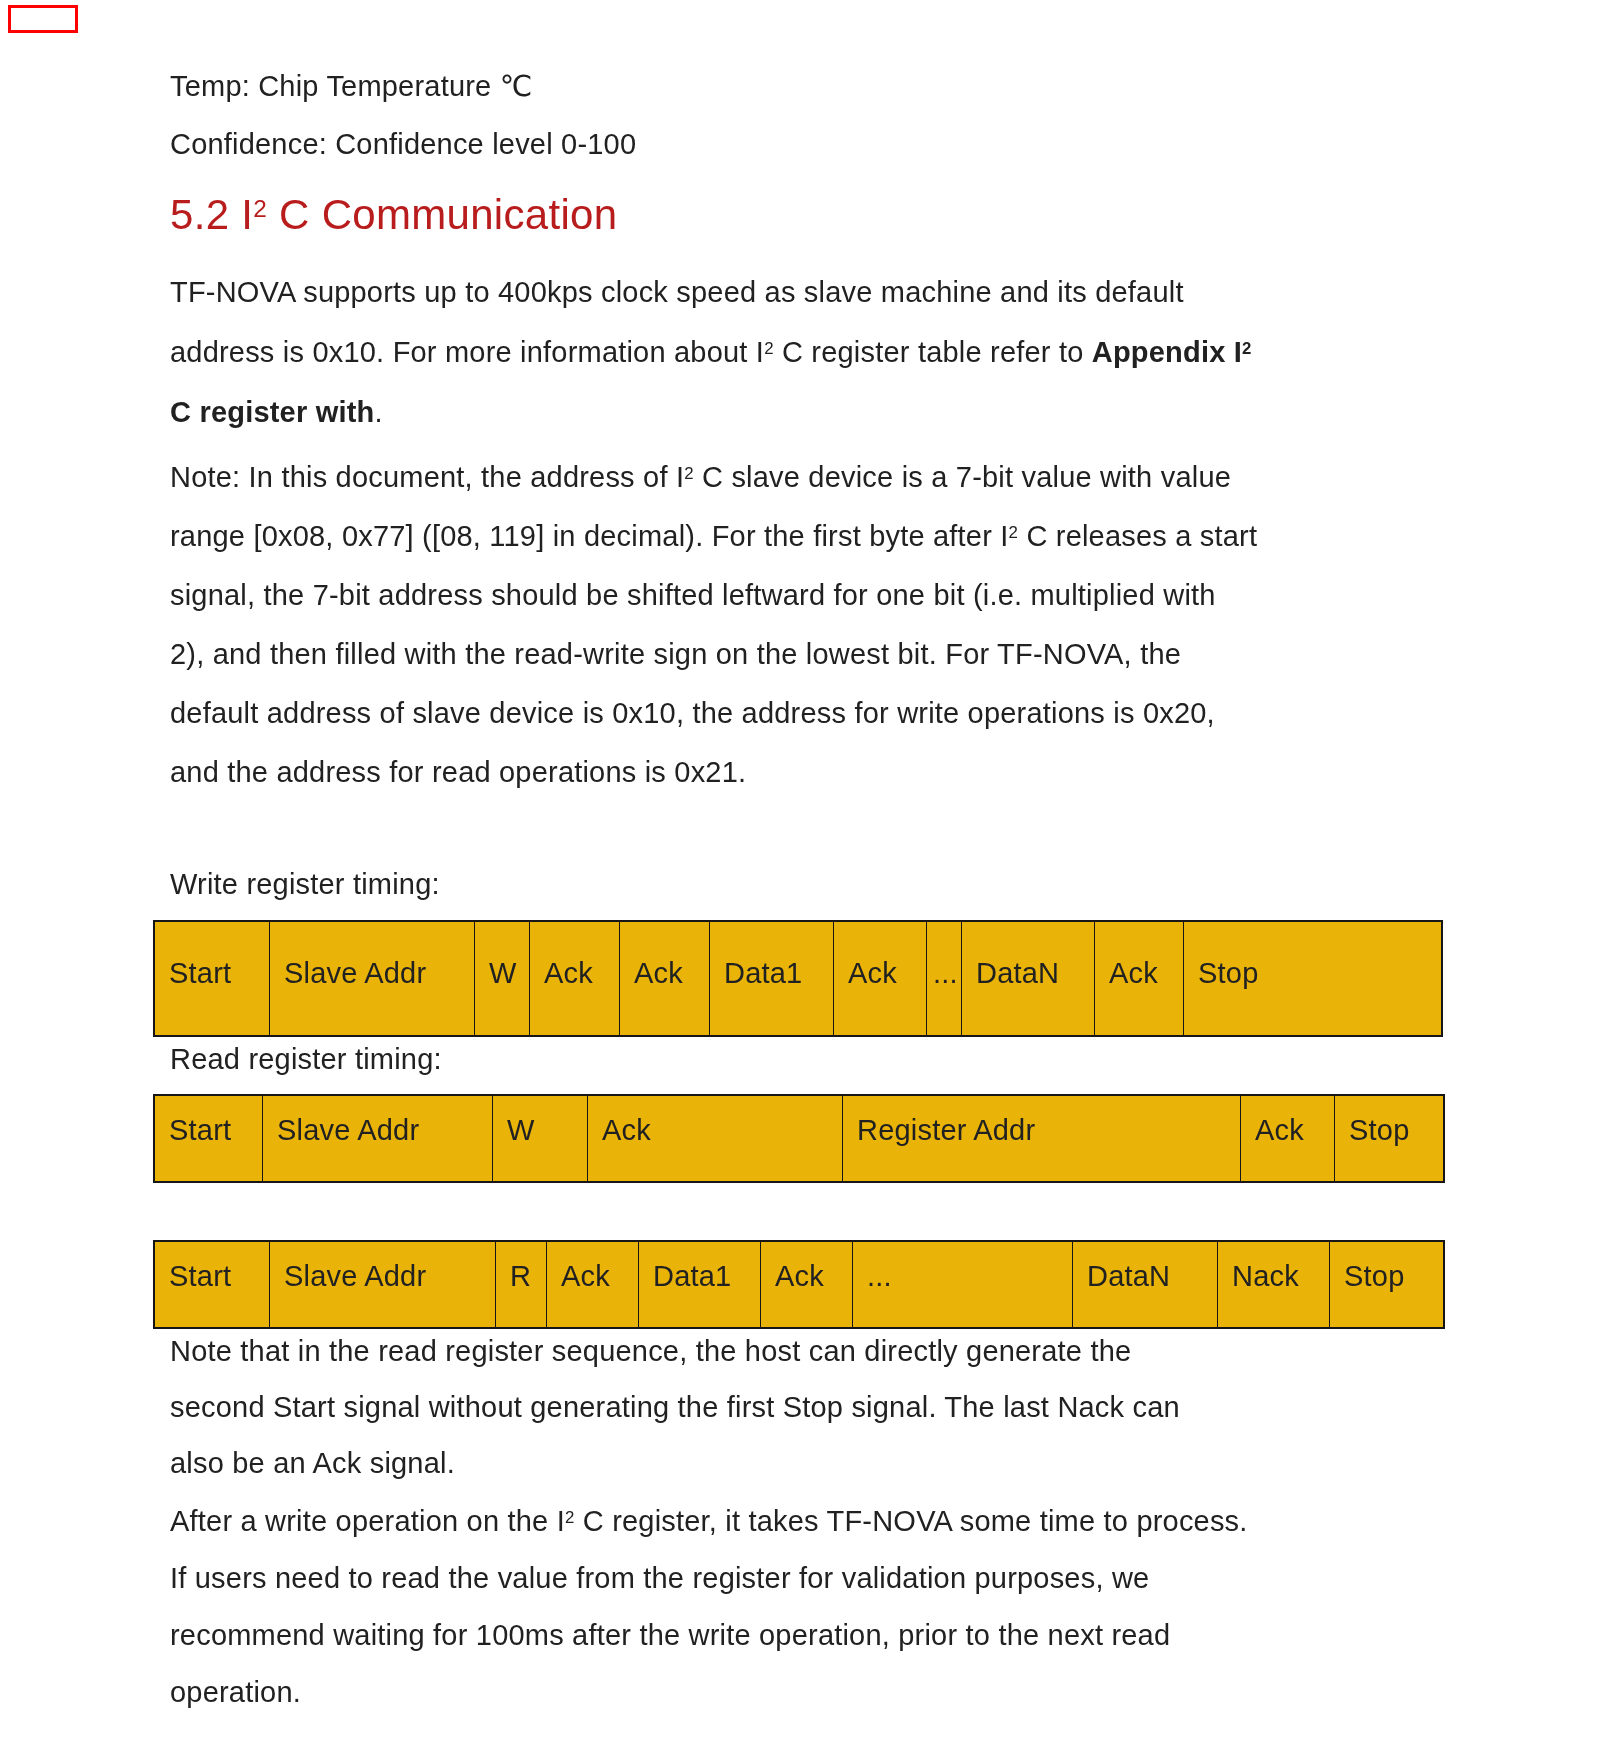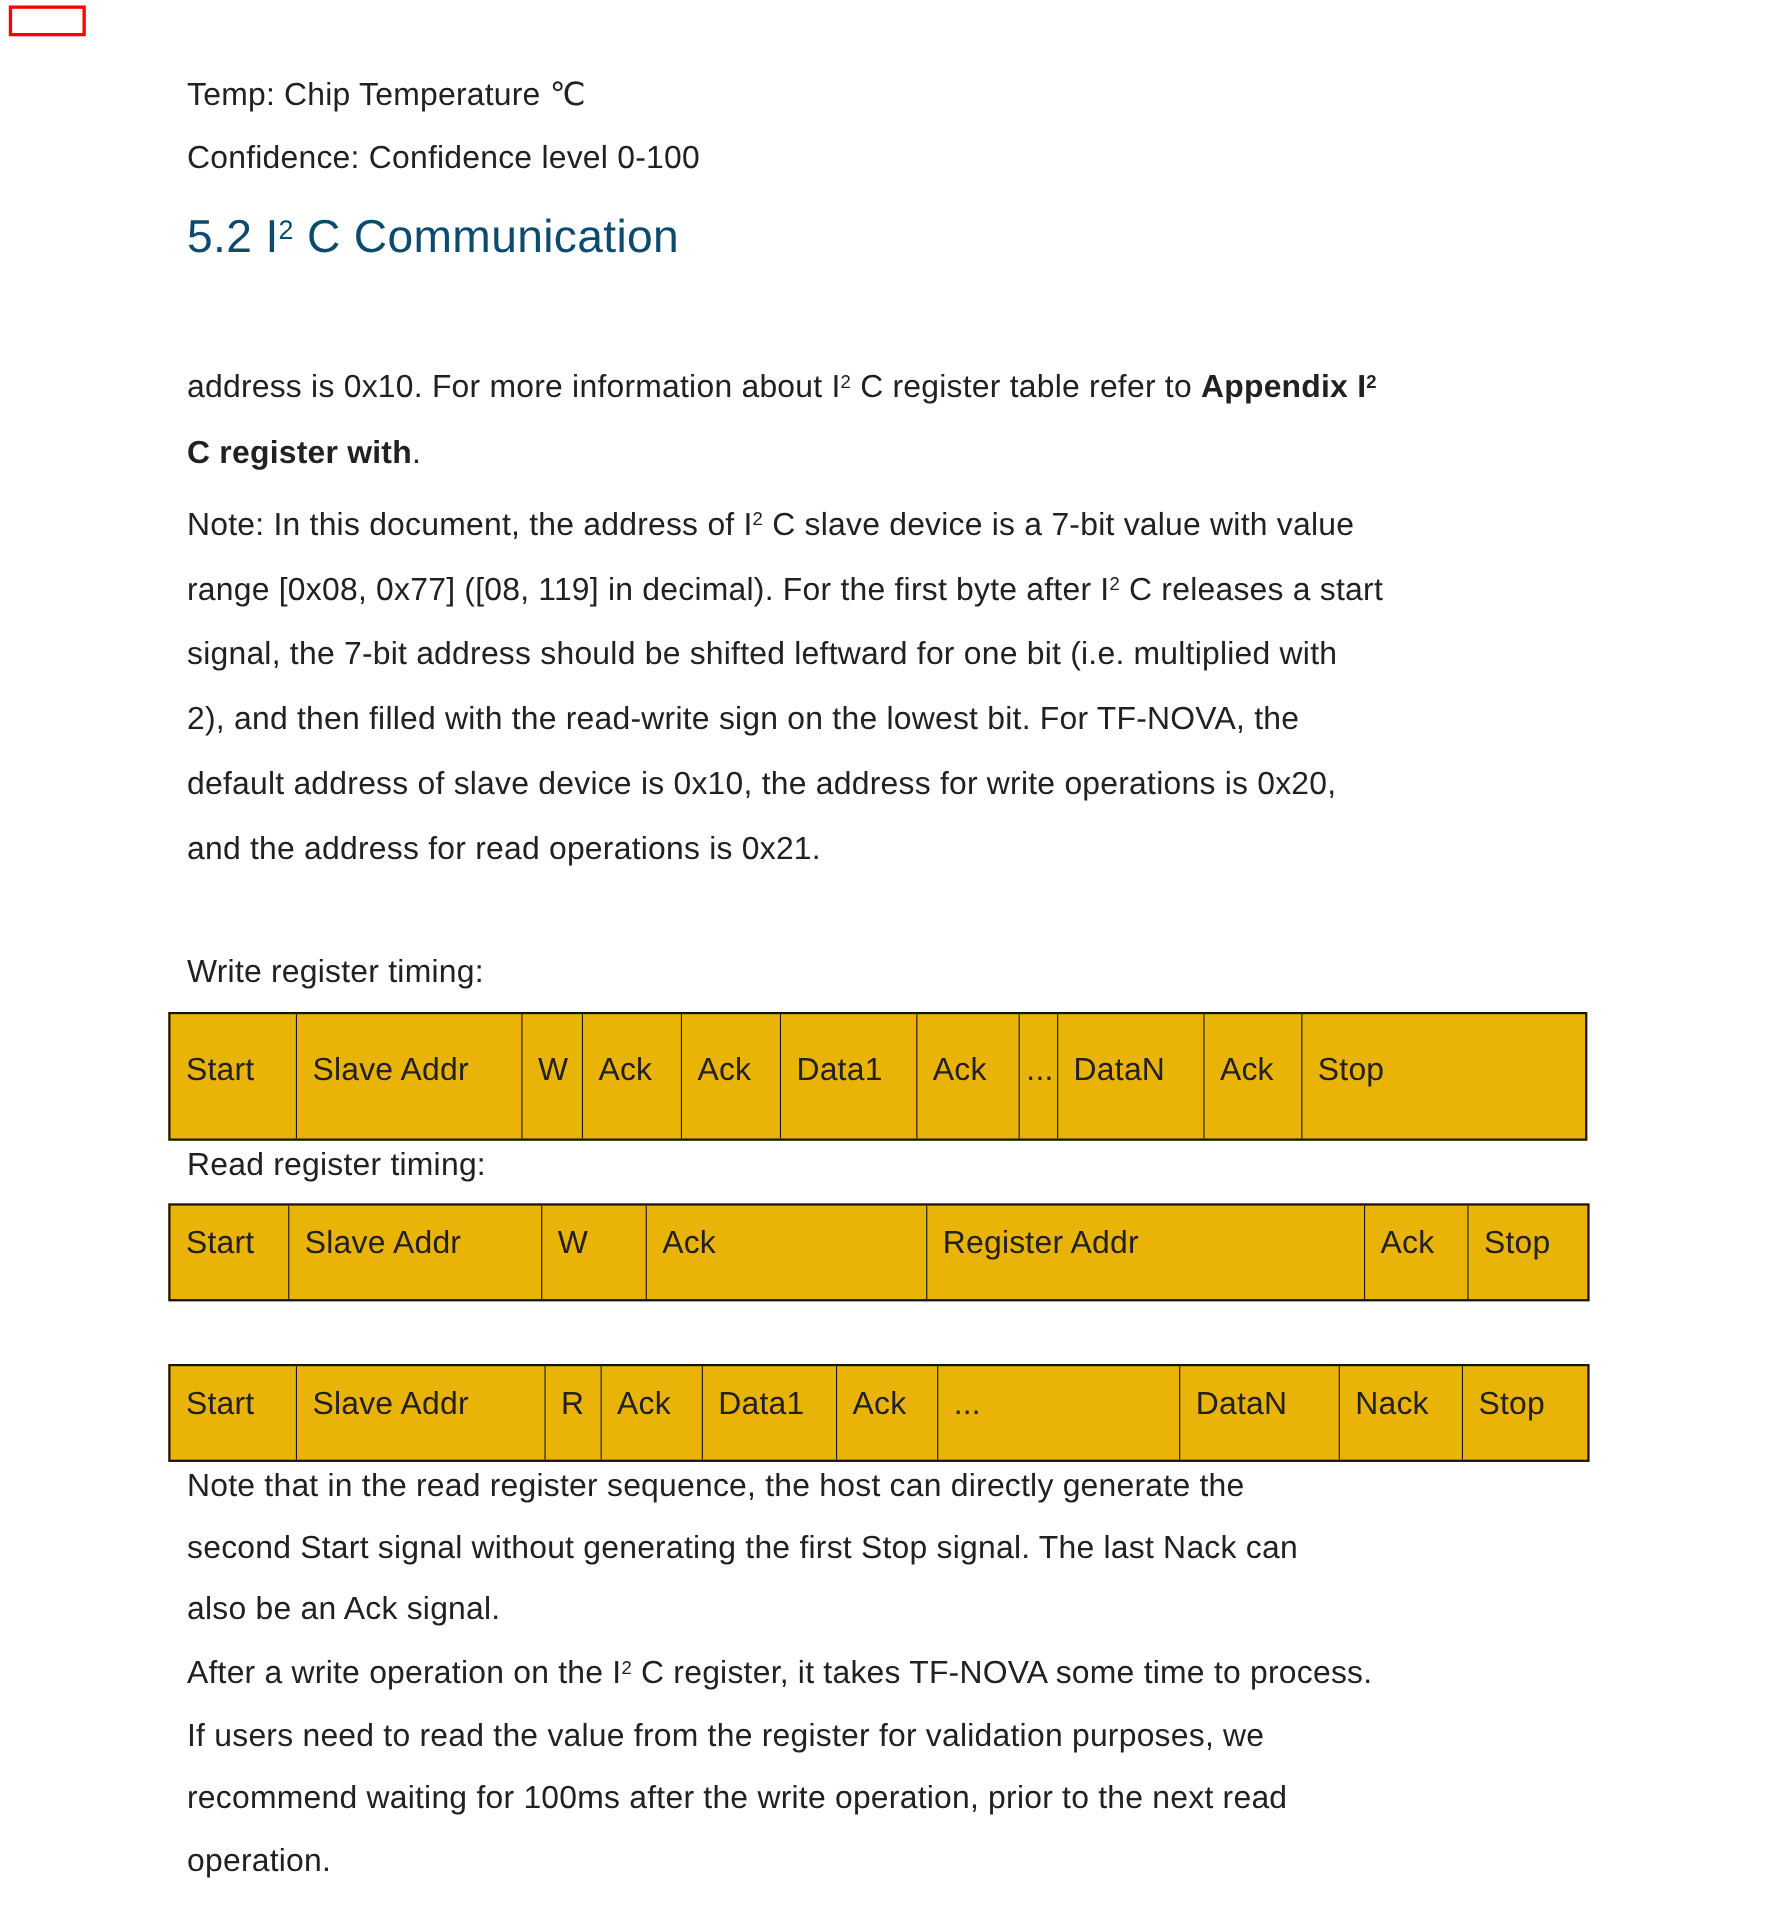--- a/index.html
+++ b/index.html
@@ -11,21 +11,21 @@
   .page{position:relative;width:1528px;height:1744px;}
   .marker{
     position:absolute;left:8px;top:5px;width:64px;height:22px;
     border:3px solid #fe0000;background:transparent;
   }
   .content{position:absolute;left:170px;top:0;width:1340px;}
   p{margin:0;white-space:nowrap;font-size:29px;letter-spacing:.2px;}
   .meta{margin-top:57px;line-height:58px;}
   h2.heading{
     margin:15px 0 0 0;font-size:42px;line-height:54px;font-weight:400;
-    color:#0c4a6e;letter-spacing:.3px;white-space:nowrap;
+    color:#b91c1c;letter-spacing:.3px;white-space:nowrap;
   }
   .p-intro{margin-top:20px;line-height:60px;}
   .p-note1{margin-top:6px;line-height:59px;}
   .tbl-label{margin-top:60px;line-height:44px;}
   .tbl-label.read{margin-top:0;}
   .p-note2{margin-top:-6px;line-height:56px;}
   .p-outro{margin-top:2px;line-height:57px;}
   b{font-weight:700;}
   sup{font-size:.58em;vertical-align:.5em;line-height:0;}
   .ttable{
@@ -51,21 +51,21 @@
 <div class="page">
 
   <div class="marker"></div>
 
   <div class="content">
 
     <p class="meta"><span>Temp: Chip Temperature ℃</span><br><span>Confidence: Confidence level 0-100</span></p>
 
     <h2 class="heading"><span>5.2 I</span><sup>2</sup><span> C Communication</span></h2>
 
-    <p class="p-intro"><br><span>address is 0x10. For more information about I</span><sup>2</sup><span> C register table refer to </span><b><span>Appendix I</span><sup>2</sup></b><br><b>C register with</b><span>.</span></p>
+    <p class="p-intro"><span>TF-NOVA supports up to 400kps clock speed as slave machine and its default</span><br><span>address is 0x10. For more information about I</span><sup>2</sup><span> C register table refer to </span><b><span>Appendix I</span><sup>2</sup></b><br><b>C register with</b><span>.</span></p>
 
     <p class="p-note1"><span>Note: In this document, the address of I</span><sup>2</sup><span> C slave device is a 7-bit value with value</span><br><span>range [0x08, 0x77] ([08, 119] in decimal). For the first byte after I</span><sup>2</sup><span> C releases a start</span><br><span>signal, the 7-bit address should be shifted leftward for one bit (i.e. multiplied with</span><br><span>2), and then filled with the read-write sign on the lowest bit. For TF-NOVA, the</span><br><span>default address of slave device is 0x10, the address for write operations is 0x20,</span><br><span>and the address for read operations is 0x21.</span></p>
 
     <p class="tbl-label">Write register timing:</p>
 
     <div class="ttable t-write">
       <div class="cell" style="width:114px">Start</div>
       <div class="cell" style="width:205px">Slave Addr</div>
       <div class="cell" style="width:55px">W</div>
       <div class="cell" style="width:90px">Ack</div>

